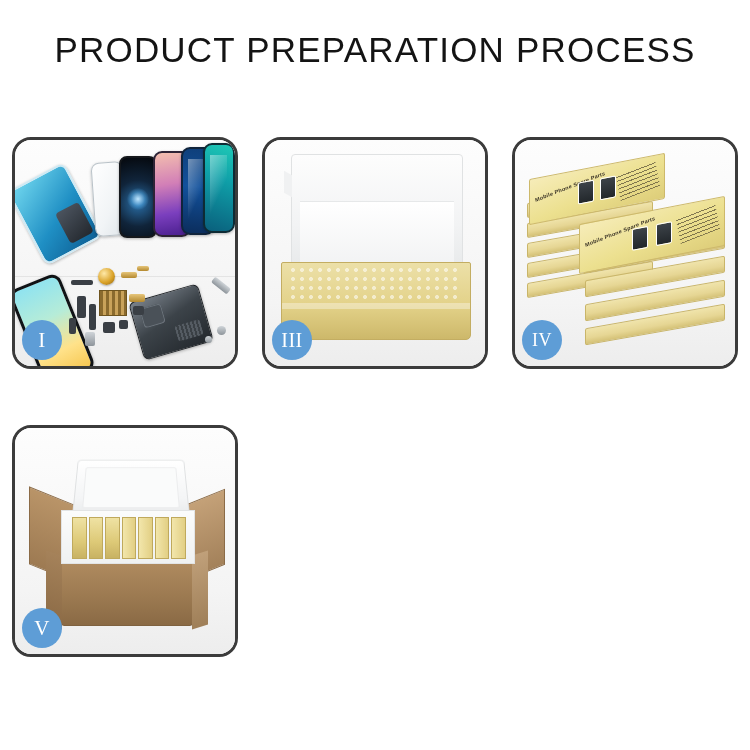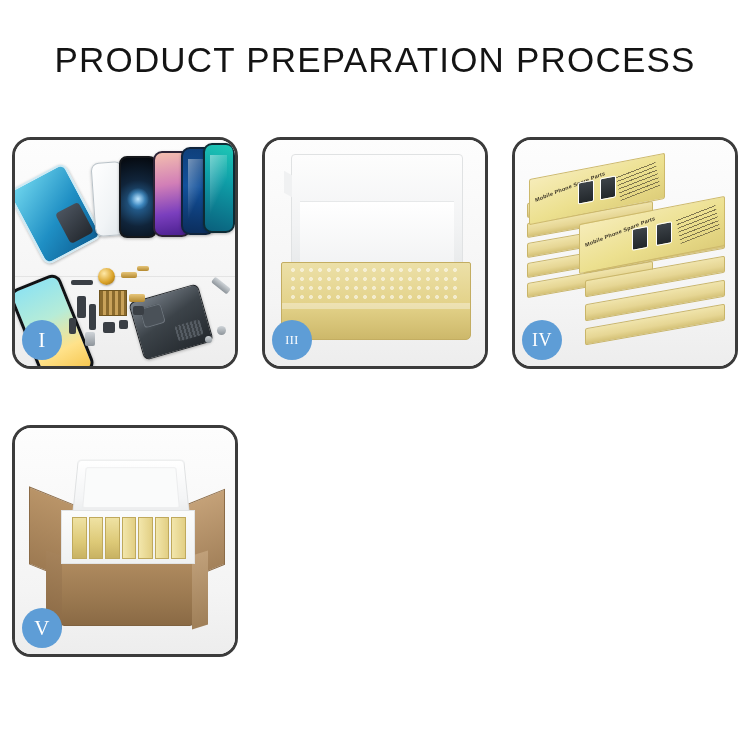--- a/index.html
+++ b/index.html
@@ -13,21 +13,21 @@
   }
 
   #infographic {
     position: relative;
     width: 750px;
     height: 750px;
     background: #ffffff;
   }
 
   
-  .header { padding-top: 42px; text-align: center; }
+  .header { padding-top: 32px; text-align: center; }
 
   .title {
     font-family: "Liberation Sans", sans-serif;
     font-size: 35px;
     font-weight: 400;
     letter-spacing: 1.2px;
     color: #141414;
     line-height: 1.05;
     white-space: nowrap;
   }
@@ -81,21 +81,21 @@
     background: #5e9dd6;
     color: #ffffff;
     font-family: "Liberation Serif", serif;
     font-size: 21px;
     line-height: 40px;
     text-align: center;
     letter-spacing: 0.5px;
     z-index: 40;
   }
   .badge.wide { font-size: 18px; }
-  .badge.xwide { font-size: 12px; }
+  .badge.xwide { font-size: 20px; }
 
   
   .p1 .shelf {
     position: absolute; left: 0; right: 0; top: 60%;
     height: 1px; background: #e4e4e4;
   }
   .phone {
     position: absolute;
     border-radius: 8px;
     overflow: hidden;

